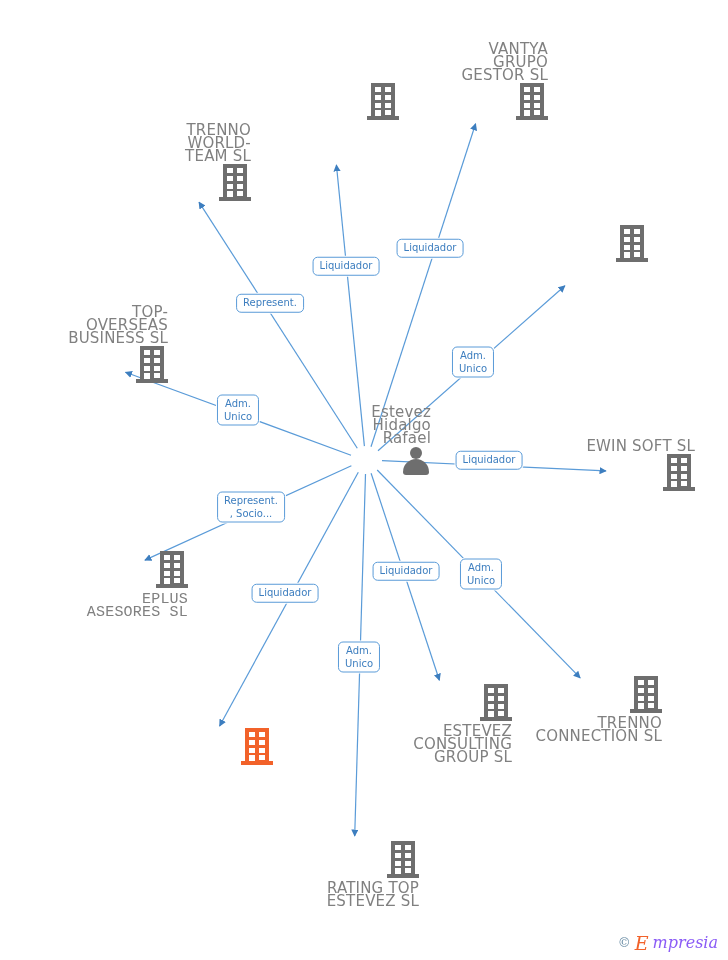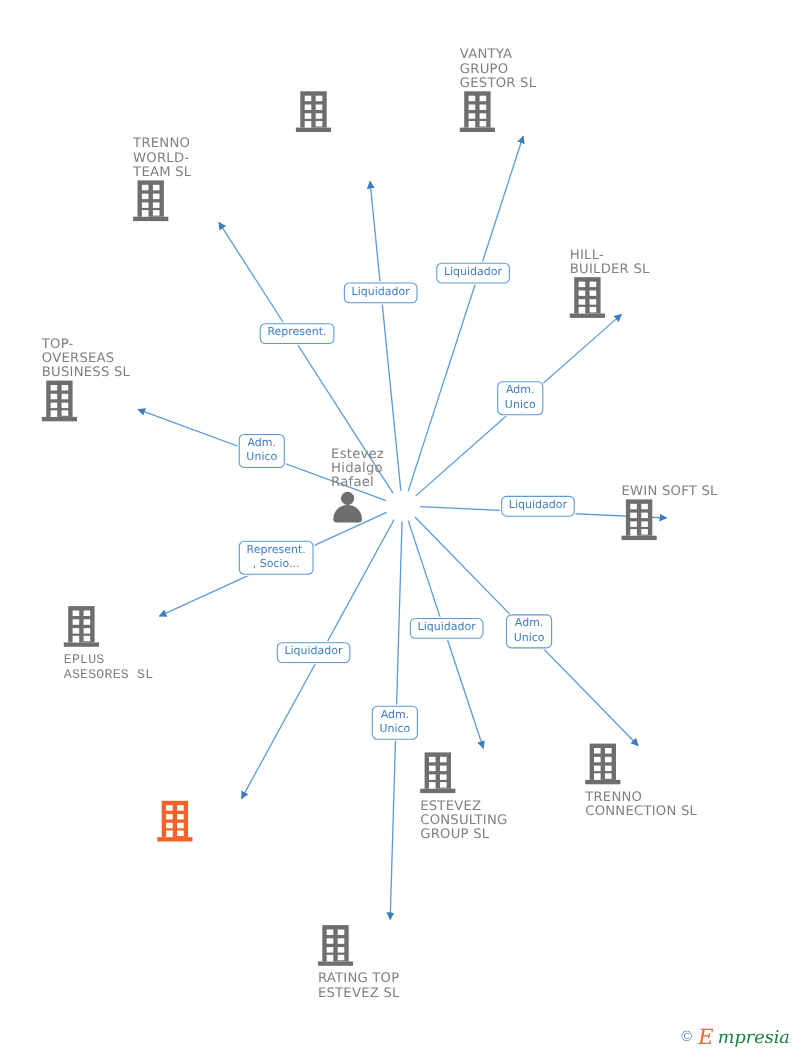--- a/index.html
+++ b/index.html
@@ -11,23 +11,23 @@
     position:relative;overflow:hidden;
   }
   #canvas{position:absolute;inset:0;width:728px;height:960px;}
   svg.edges{position:absolute;left:0;top:0;width:728px;height:960px;}
 
   
   .node{
     position:absolute;
     width:130px;
     margin-left:-65px;           
-    text-align:left;
+    text-align:right;
     color:#808080;
-    font-size:12px;
+    font-size:15px;
     line-height:13px;
     letter-spacing:.2px;
     pointer-events:auto;
   }
   .node .glyph{display:block;}
   .node .caption{display:block;white-space:pre-line;}
   .node.label-above .caption{margin-bottom:1px;}
   .node.label-below .caption{margin-top:1px;}
 
   .node.highlight .caption{color:#595959;font-weight:bold;letter-spacing:0;}
@@ -86,21 +86,21 @@
 
   
   #watermark{
     position:absolute;right:10px;bottom:8px;
     display:flex;align-items:center;gap:4px;
     font-family:"DejaVu Serif","Liberation Serif",serif;
     font-size:16px;color:#5d7f97;
   }
   #watermark .c{font-size:13px;color:#6b8ea6;}
   #watermark .e{color:#f2622a;font-style:italic;font-size:19px;line-height:16px;}
-  #watermark .rest{color:#15803d;font-style:italic;}
+  #watermark .rest{color:#8b5cf6;font-style:italic;}
 </style>
 </head>
 <body>
 
 <div id="canvas">
 
   <svg class="edges" viewBox="0 0 728 960" xmlns="http://www.w3.org/2000/svg">
     <defs>
       <marker id="arrow" viewBox="0 0 10 10" refX="9" refY="5" markerWidth="6" markerHeight="6" orient="auto-start-reverse">
         <path d="M 0 0 L 10 5 L 0 10 z" fill="#3d7ebf"></path>
@@ -155,22 +155,20 @@
       <div class="node label-above" style="left: 334px; top: 83px;">
         <span class="glyph"><span class="bld"><i class="tower"></i><i class="base"></i><i class="w c1 r1"></i><i class="w c2 r1"></i><i class="w c1 r2"></i><i class="w c2 r2"></i><i class="w c1 r3"></i><i class="w c2 r3"></i><i class="door"></i><i class="win4"></i></span></span>
       </div>
       <div class="node label-above" style="left: 483px; top: 43px;">
         <span class="caption">VANTYA
 GRUPO
 GESTOR SL</span>
         <span class="glyph"><span class="bld"><i class="tower"></i><i class="base"></i><i class="w c1 r1"></i><i class="w c2 r1"></i><i class="w c1 r2"></i><i class="w c2 r2"></i><i class="w c1 r3"></i><i class="w c2 r3"></i><i class="door"></i><i class="win4"></i></span></span>
       </div>
       <div class="node label-above" style="left: 583px; top: 225px;">
-        <span class="caption">HILL-
-BUILDER SL</span>
         <span class="glyph"><span class="bld"><i class="tower"></i><i class="base"></i><i class="w c1 r1"></i><i class="w c2 r1"></i><i class="w c1 r2"></i><i class="w c2 r2"></i><i class="w c1 r3"></i><i class="w c2 r3"></i><i class="door"></i><i class="win4"></i></span></span>
       </div>
       <div class="node label-above" style="left: 103px; top: 306px;">
         <span class="caption">TOP-
 OVERSEAS
 BUSINESS SL</span>
         <span class="glyph"><span class="bld"><i class="tower"></i><i class="base"></i><i class="w c1 r1"></i><i class="w c2 r1"></i><i class="w c1 r2"></i><i class="w c2 r2"></i><i class="w c1 r3"></i><i class="w c2 r3"></i><i class="door"></i><i class="win4"></i></span></span>
       </div>
       <div class="node label-above" style="left: 630px; top: 440px;">
         <span class="caption">EWIN SOFT SL</span>

